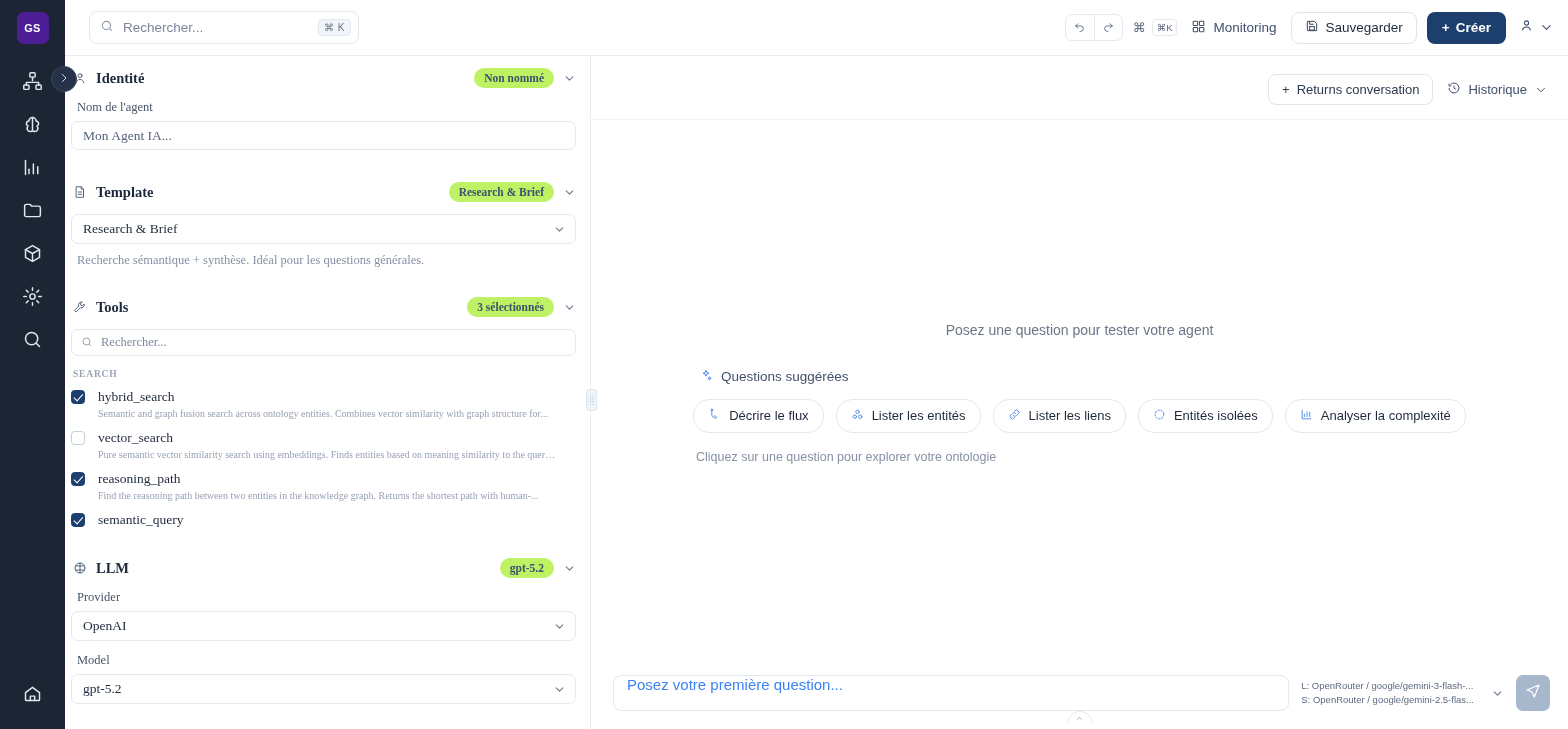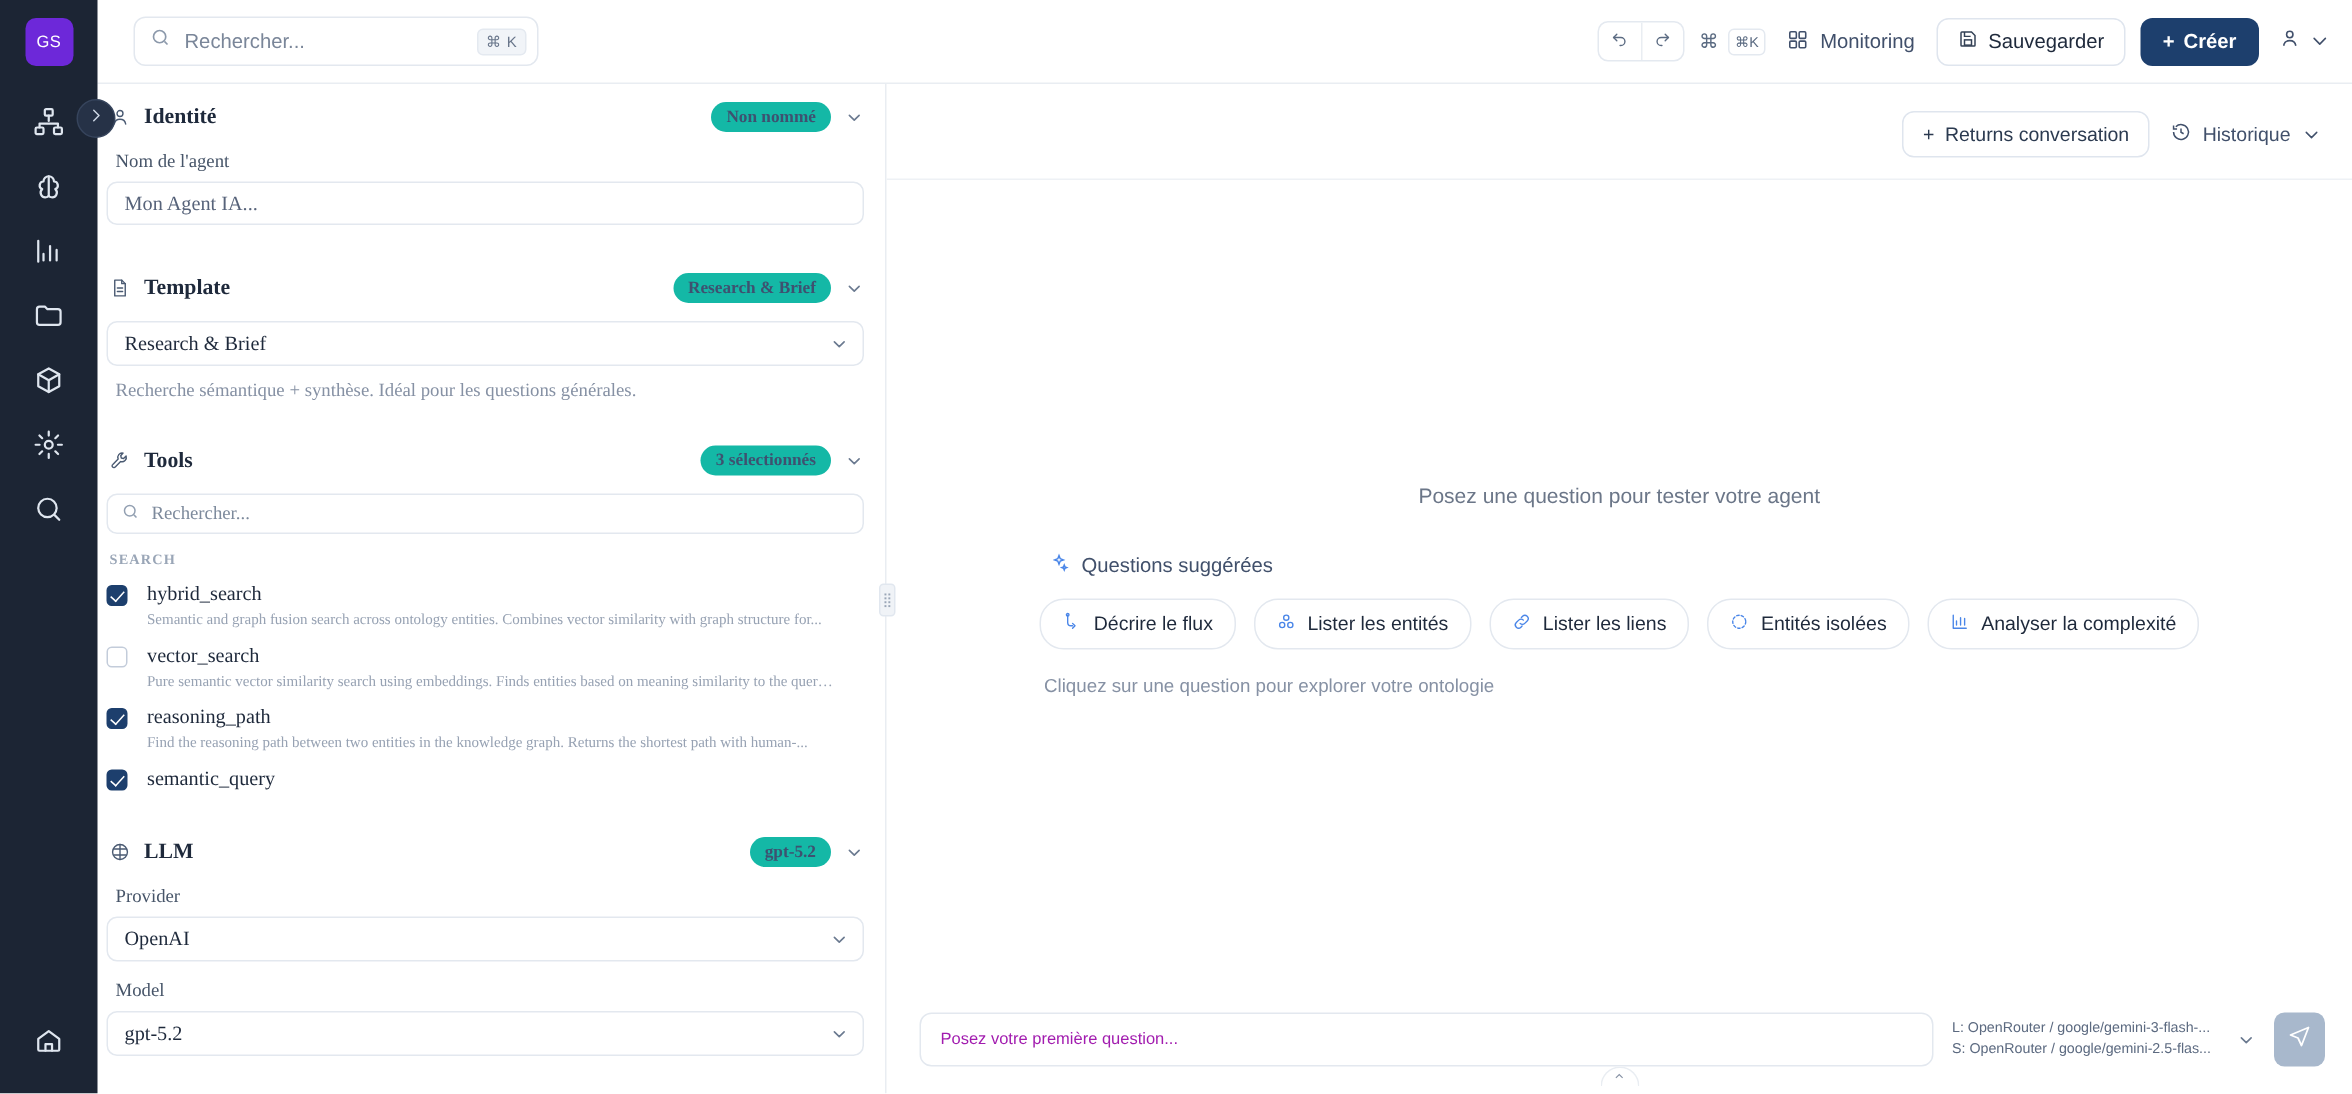--- a/index.html
+++ b/index.html
@@ -14,21 +14,21 @@
   .app { display: flex; width: 1568px; height: 729px; position: relative; }
 
   
   .rail {
     width: 65px; height: 729px; background: #1c2534;
     display: flex; flex-direction: column; align-items: center;
     flex: 0 0 65px; position: relative; z-index: 5;
   }
   .rail-logo {
     width: 32px; height: 32px; margin-top: 12px; border-radius: 7px;
-    background: #6d28d9; color: #fff; font-size: 11px; font-weight: normal;
+    background: #4c1d95; color: #fff; font-size: 11px; font-weight: bold;
     display: flex; align-items: center; justify-content: center;
     letter-spacing: .3px;
   }
   .rail-items { margin-top: 18px; display: flex; flex-direction: column; gap: 0; align-items: center; }
   .rail-btn {
     width: 44px; height: 43px; display: flex; align-items: center; justify-content: center;
     color: #e7ecf3; cursor: pointer; border-radius: 8px;
   }
   .rail-btn svg { width: 21px; height: 21px; stroke: #dfe6ef; fill: none; stroke-width: 1.7; stroke-linecap: round; stroke-linejoin: round; }
   .rail-bottom { margin-top: auto; width: 100%; display: flex; justify-content: center;
@@ -108,21 +108,21 @@
   .config-inner { padding: 0 0 0 0; height: 100%; overflow: hidden; }
   .sec-head {
     display: flex; align-items: center; padding: 0 14px 0 6px; height: 44px;
     cursor: pointer;
   }
   .sec-head .ic { width: 17px; display: flex; align-items: center; justify-content: center; margin-right: 8px; }
   .sec-head .ic svg { width: 14px; height: 14px; stroke: #4a5a72; fill: none; stroke-width: 1.6; stroke-linecap: round; stroke-linejoin: round; }
   .sec-title { font-size: 14.5px; font-weight: bold; color: #1e293b; }
   .sec-badge {
     margin-left: auto; font-size: 11.5px; font-weight: bold; color: #3e5170;
-    background: #14b8a6; border-radius: 11px; padding: 4px 10px;
+    background: #bef264; border-radius: 11px; padding: 4px 10px;
   }
   .sec-chev { margin-left: 9px; }
   .field-label { font-size: 12.5px; color: #475569; padding: 0 0 6px 6px; }
   .sec-body { padding: 0 14px 0 6px; }
   .input-box, .select-box {
     width: 100%; height: 29px; border: 1px solid #e3e8ef; border-radius: 7px;
     display: flex; align-items: center; padding: 0 9px 0 11px; font-size: 13.5px;
     color: #334155; background: #fff; cursor: pointer;
   }
   .select-box { height: 30px; }
@@ -204,21 +204,21 @@
     border: 1px solid #e3e8ef; border-radius: 16px; font-size: 13px; color: #1e293b;
     background: #fff; cursor: pointer; white-space: nowrap;
     font-family: "Liberation Sans", sans-serif;
   }
   .chip svg { width: 13px; height: 13px; stroke: #4a86e8; fill: none; stroke-width: 1.7; stroke-linecap: round; stroke-linejoin: round; }
   .sugg-hint { font-size: 12.5px; color: #8691a4; margin-top: 17px; align-self: flex-start; margin-left: 105px; }
 
   .composer { padding: 0 18px 0 22px; display: flex; align-items: center; gap: 10px; }
   .composer-input {
     flex: 1; height: 36px; border: 1px solid #e3e8ef; border-radius: 8px;
-    display: flex; align-items: center; padding: 0 13px; font-size: 11px; color: #a21caf;
+    display: flex; align-items: flex-start; padding: 0 13px; font-size: 15px; color: #3b82f6;
     background: #fff;
   }
   .model-pick {
     display: flex; align-items: center; gap: 17px; cursor: pointer; padding: 0 2px;
   }
   .model-lines { display: flex; flex-direction: column; gap: 2px; }
   .model-line { font-size: 9.5px; color: #5c6a80; line-height: 12px; white-space: nowrap; }
   .send-btn {
     width: 34px; height: 36px; border-radius: 7px; background: #a8b8cc;
     display: flex; align-items: center; justify-content: center; cursor: pointer;

